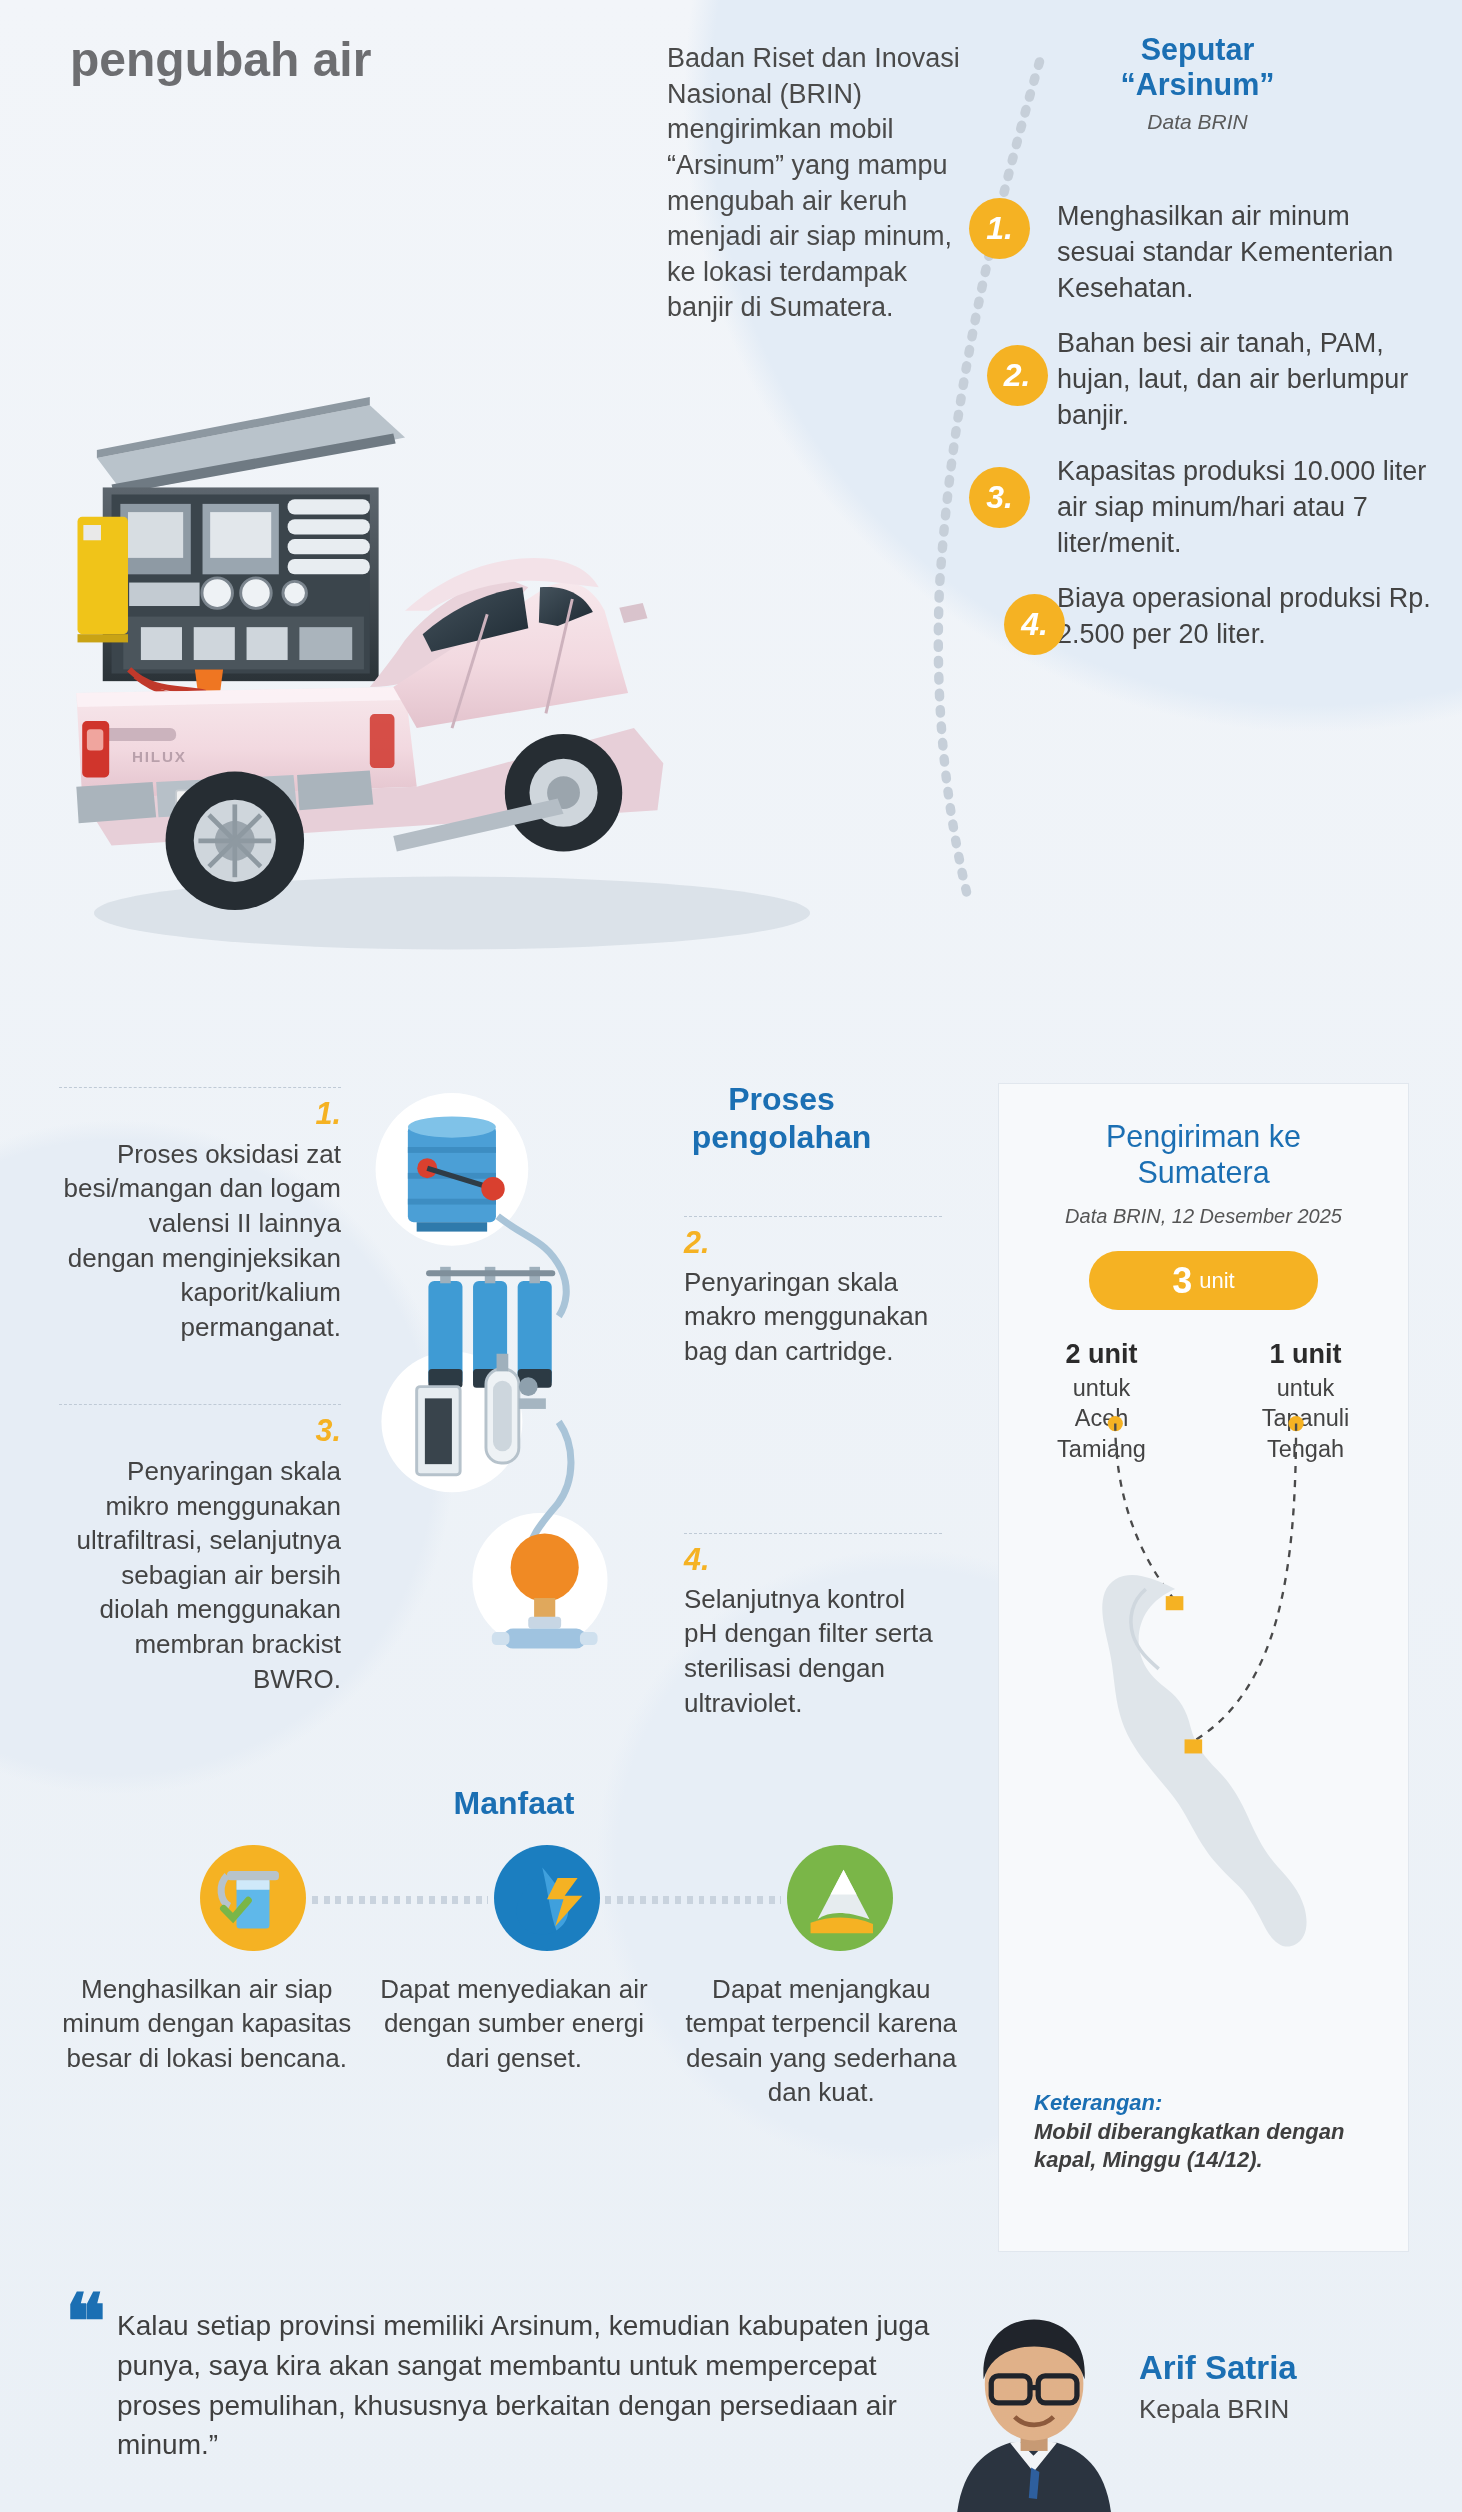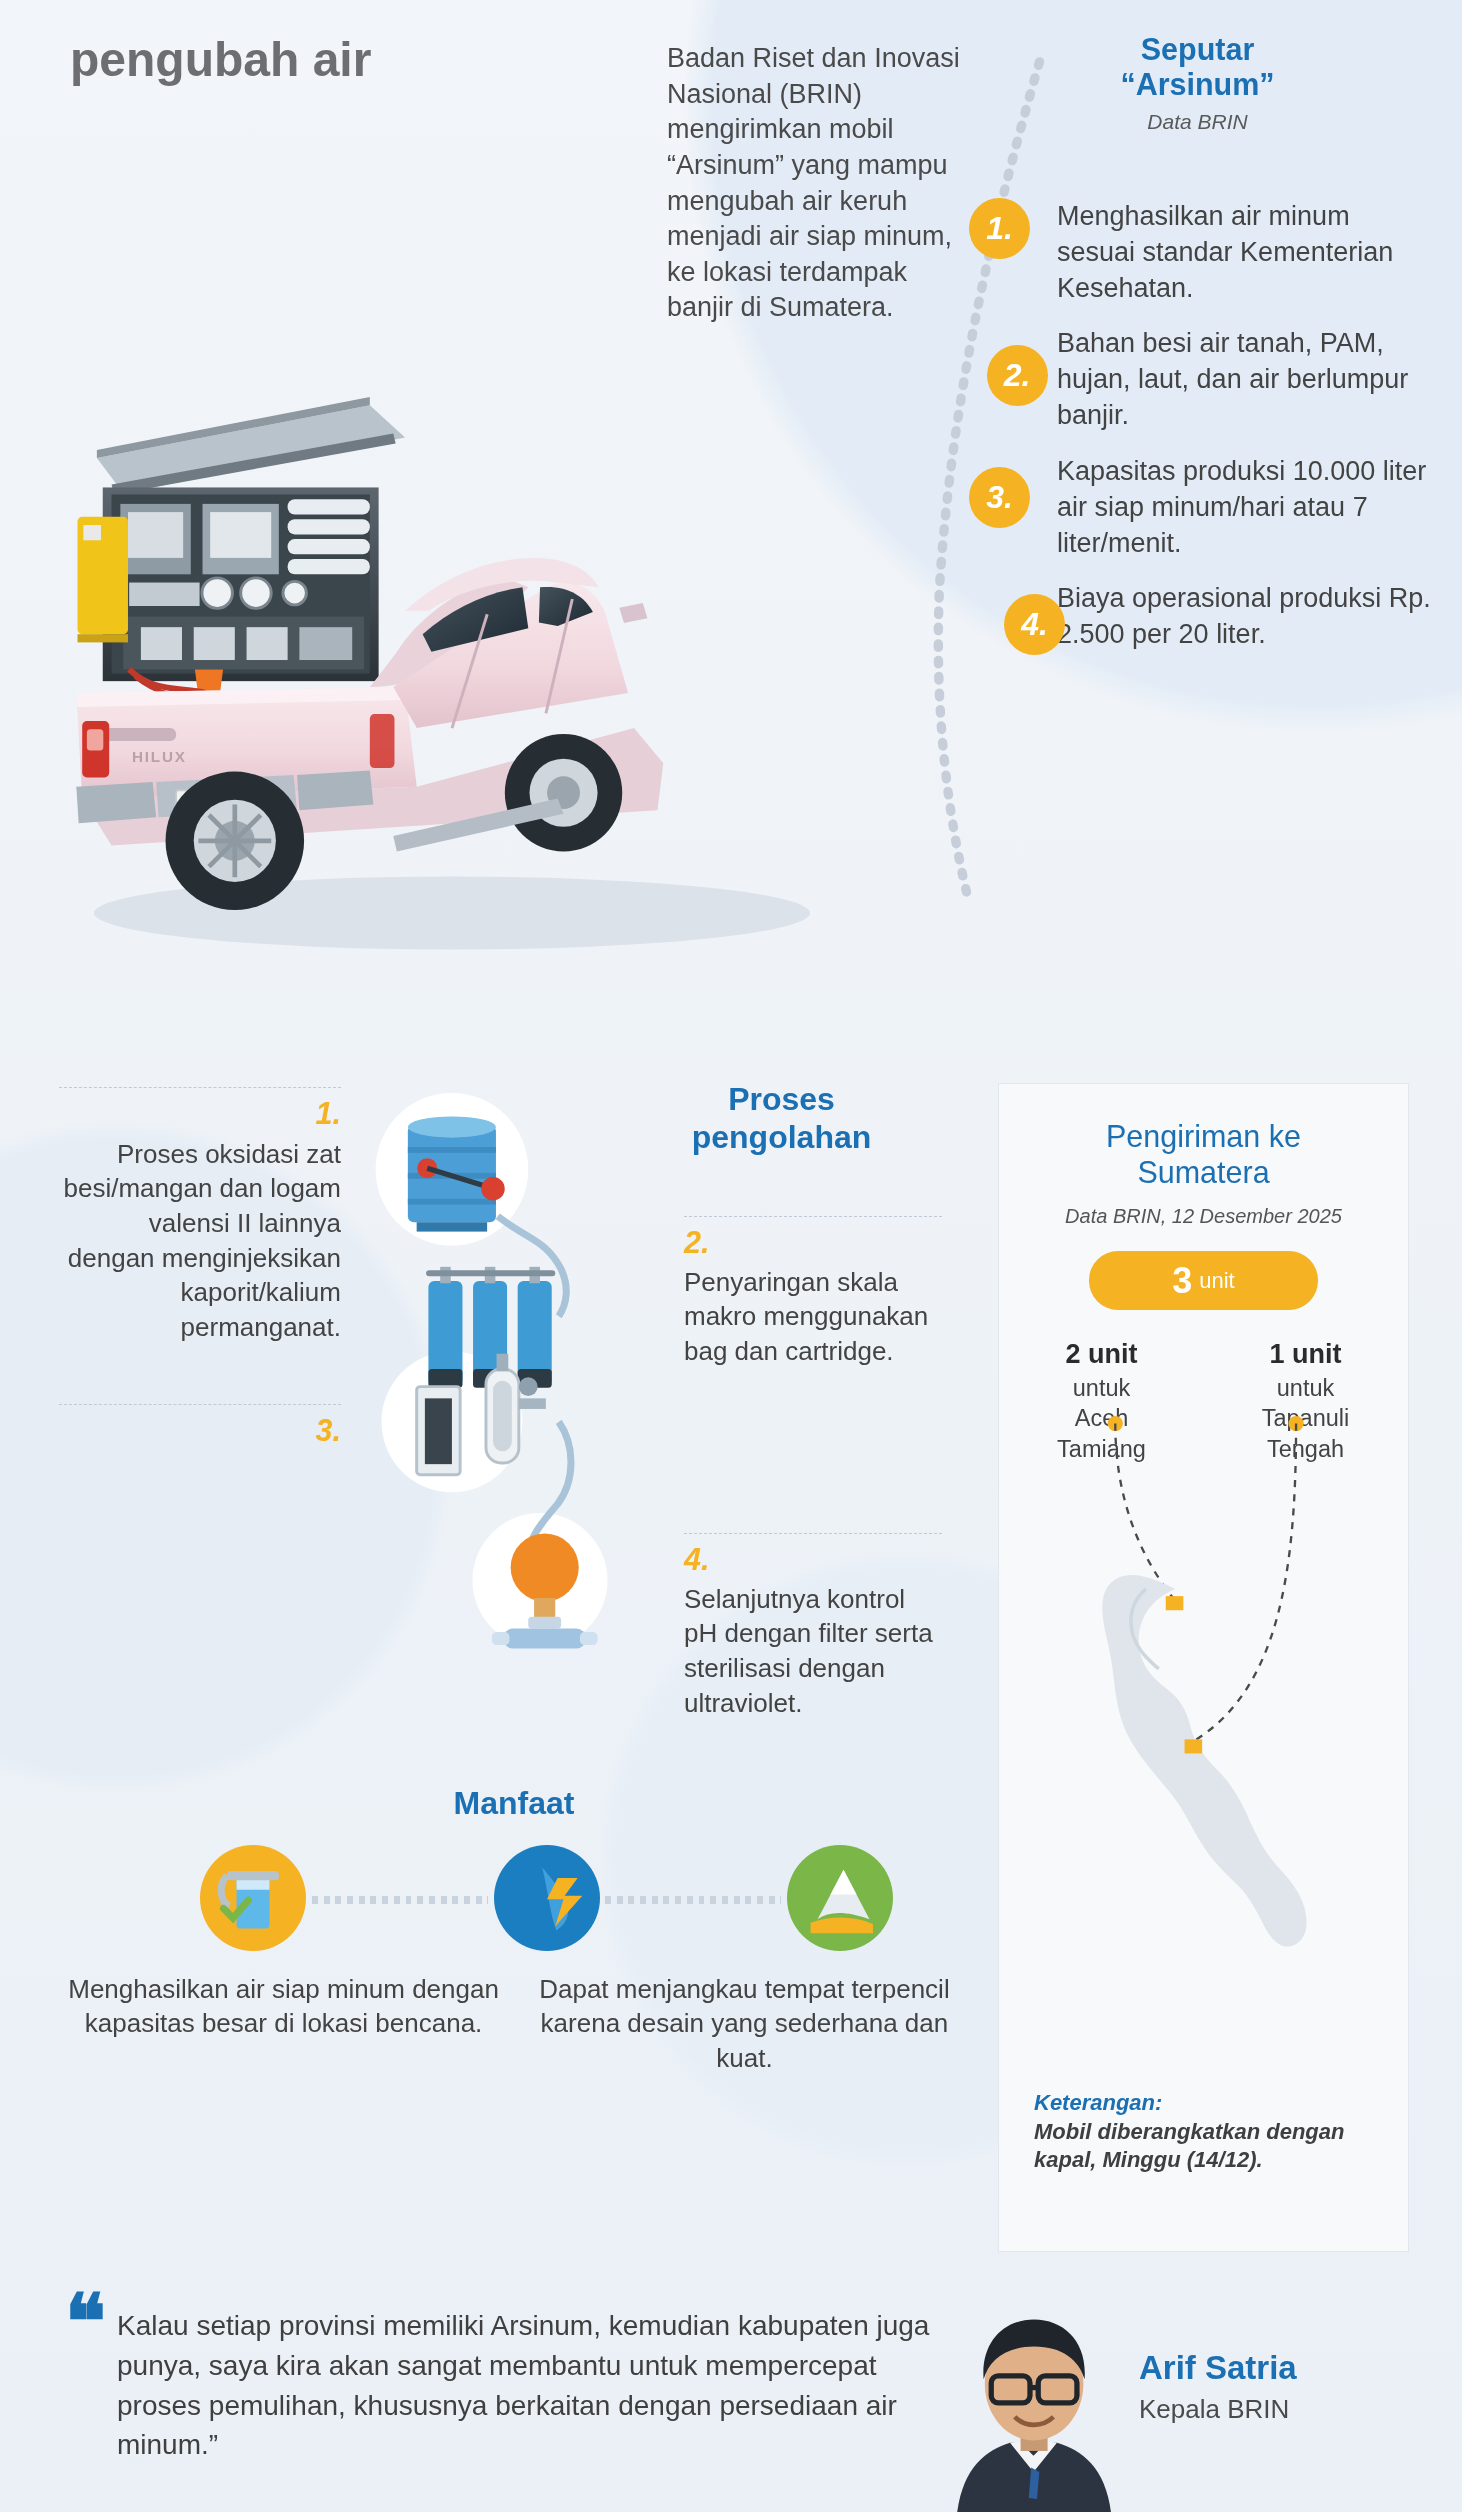--- a/index.html
+++ b/index.html
@@ -348,20 +348,21 @@
 
     <div class="step s2">
       <div class="dashline" style="margin-bottom:8.2px;"></div>
       <div class="snum">2.</div>
       <div class="stxt">Penyaringan skala makro menggunakan bag dan cartridge.</div>
     </div>
 
     <div class="step s3">
       <div class="dashline" style="margin-bottom:8.2px;"></div>
       <div class="snum">3.</div>
+      <div class="stxt">Penyaringan skala mikro menggunakan ultrafiltrasi, selanjutnya sebagian air bersih diolah menggunakan membran brackist BWRO.</div>
     </div>
 
     <div class="step s4">
       <div class="dashline" style="margin-bottom:8.2px;"></div>
       <div class="snum">4.</div>
       <div class="stxt">Selanjutnya kontrol pH dengan filter serta sterilisasi dengan ultraviolet.</div>
     </div>
 
     <div class="procgfx">
       <svg width="329" height="599" viewBox="0 0 560 1020">
@@ -447,20 +448,21 @@
         <svg width="106" height="106" viewBox="0 0 180 180">
           <path d="M52,126 L96,42 L140,126 Z" fill="#e6ecef"></path>
           <path d="M96,42 L118,84 L74,84 Z" fill="#ffffff"></path>
           <path d="M52,126 C72,112 100,112 140,126 L140,140 L52,140 Z" fill="#7ab648"></path>
           <path d="M40,132 C74,120 112,120 146,134 L146,150 L40,150 Z" fill="#f5b223"></path>
         </svg>
       </div>
     </div>
     <div class="manfaat-texts">
       <div>Menghasilkan air siap minum dengan kapasitas besar di lokasi bencana.</div>
+      <div>Dapat menyediakan air dengan sumber energi dari genset.</div>
       <div>Dapat menjangkau tempat terpencil karena desain yang sederhana dan kuat.</div>
     </div>
   </div>
 
   <div class="panel">
     <h2>
       <span>Pengiriman ke</span><br>
       <span>Sumatera</span>
     </h2>
     <div class="sub">Data BRIN, 12 Desember 2025</div>

